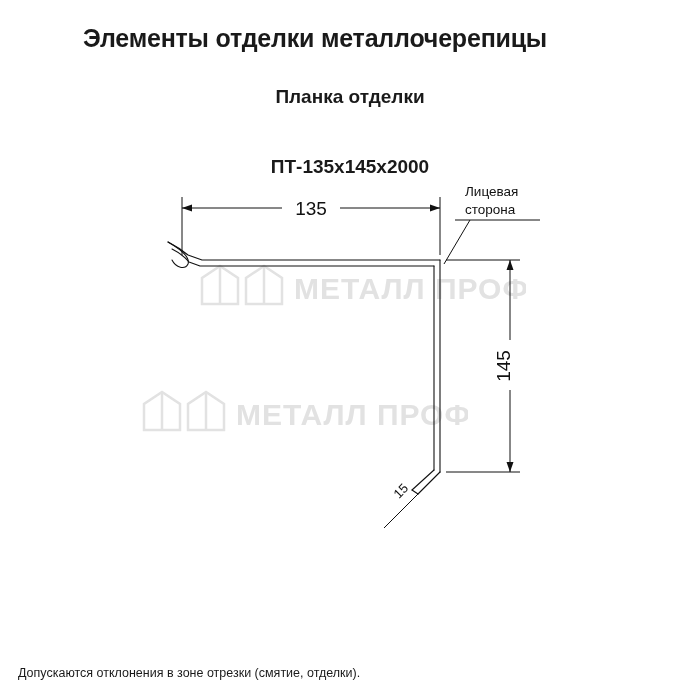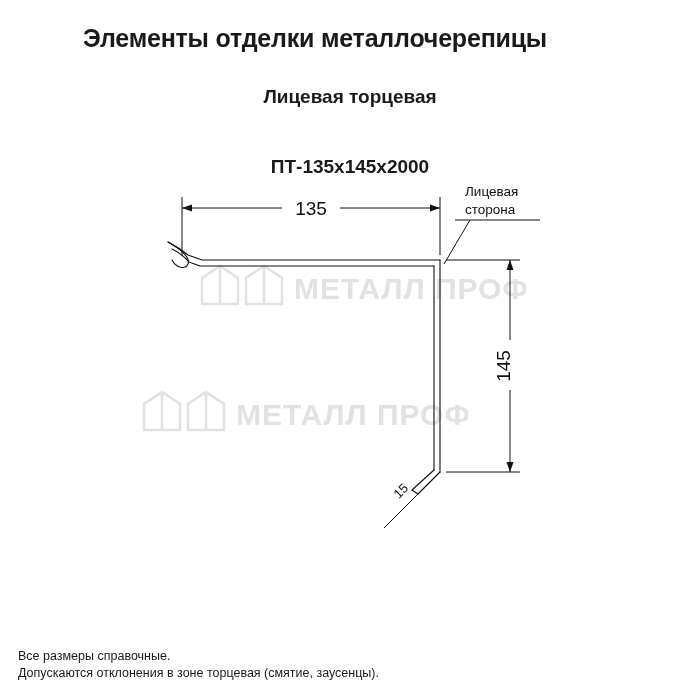--- a/index.html
+++ b/index.html
@@ -90,21 +90,21 @@
     font-size: 13.5px;
     fill: #111;
   }
 </style>
 </head>
 <body>
 
 <div class="page">
 
   <div class="title">Элементы отделки металлочерепицы</div>
-  <div class="subtitle">Лицевая торцевая</div>
+  <div class="subtitle">Планка отделки</div>
   <div class="code">ПТ-135x145x2000</div>
 
   <div class="watermark wm1">
     <svg width="330" height="64" viewBox="0 0 330 64">
       <g fill="none" stroke="#e2e2e2" stroke-width="2.5">
         <path d="M6,52 L6,26 L24,14 L42,26 L42,52 Z"></path>
         <path d="M24,14 L24,52"></path>
         <path d="M50,52 L50,26 L68,14 L86,26 L86,52 Z"></path>
         <path d="M68,14 L68,52"></path>
       </g>
@@ -172,17 +172,16 @@
         <line x1="444" y1="114" x2="470" y2="70"></line>
         <line x1="455" y1="70" x2="540" y2="70"></line>
       </g>
       <text class="label-text" x="465" y="46">Лицевая</text>
       <text class="label-text" x="465" y="64">сторона</text>
 
     </svg>
   </div>
 
   <div class="footnotes">
-    <div class="footnote">Все размеры справочные.</div>
-    <div class="footnote">Допускаются отклонения в зоне торцевая (смятие, заусенцы).</div>
+    <div class="footnote">Допускаются отклонения в зоне отрезки (смятие, отделки).</div>
   </div>
 
 </div>
 
 </body></html>

